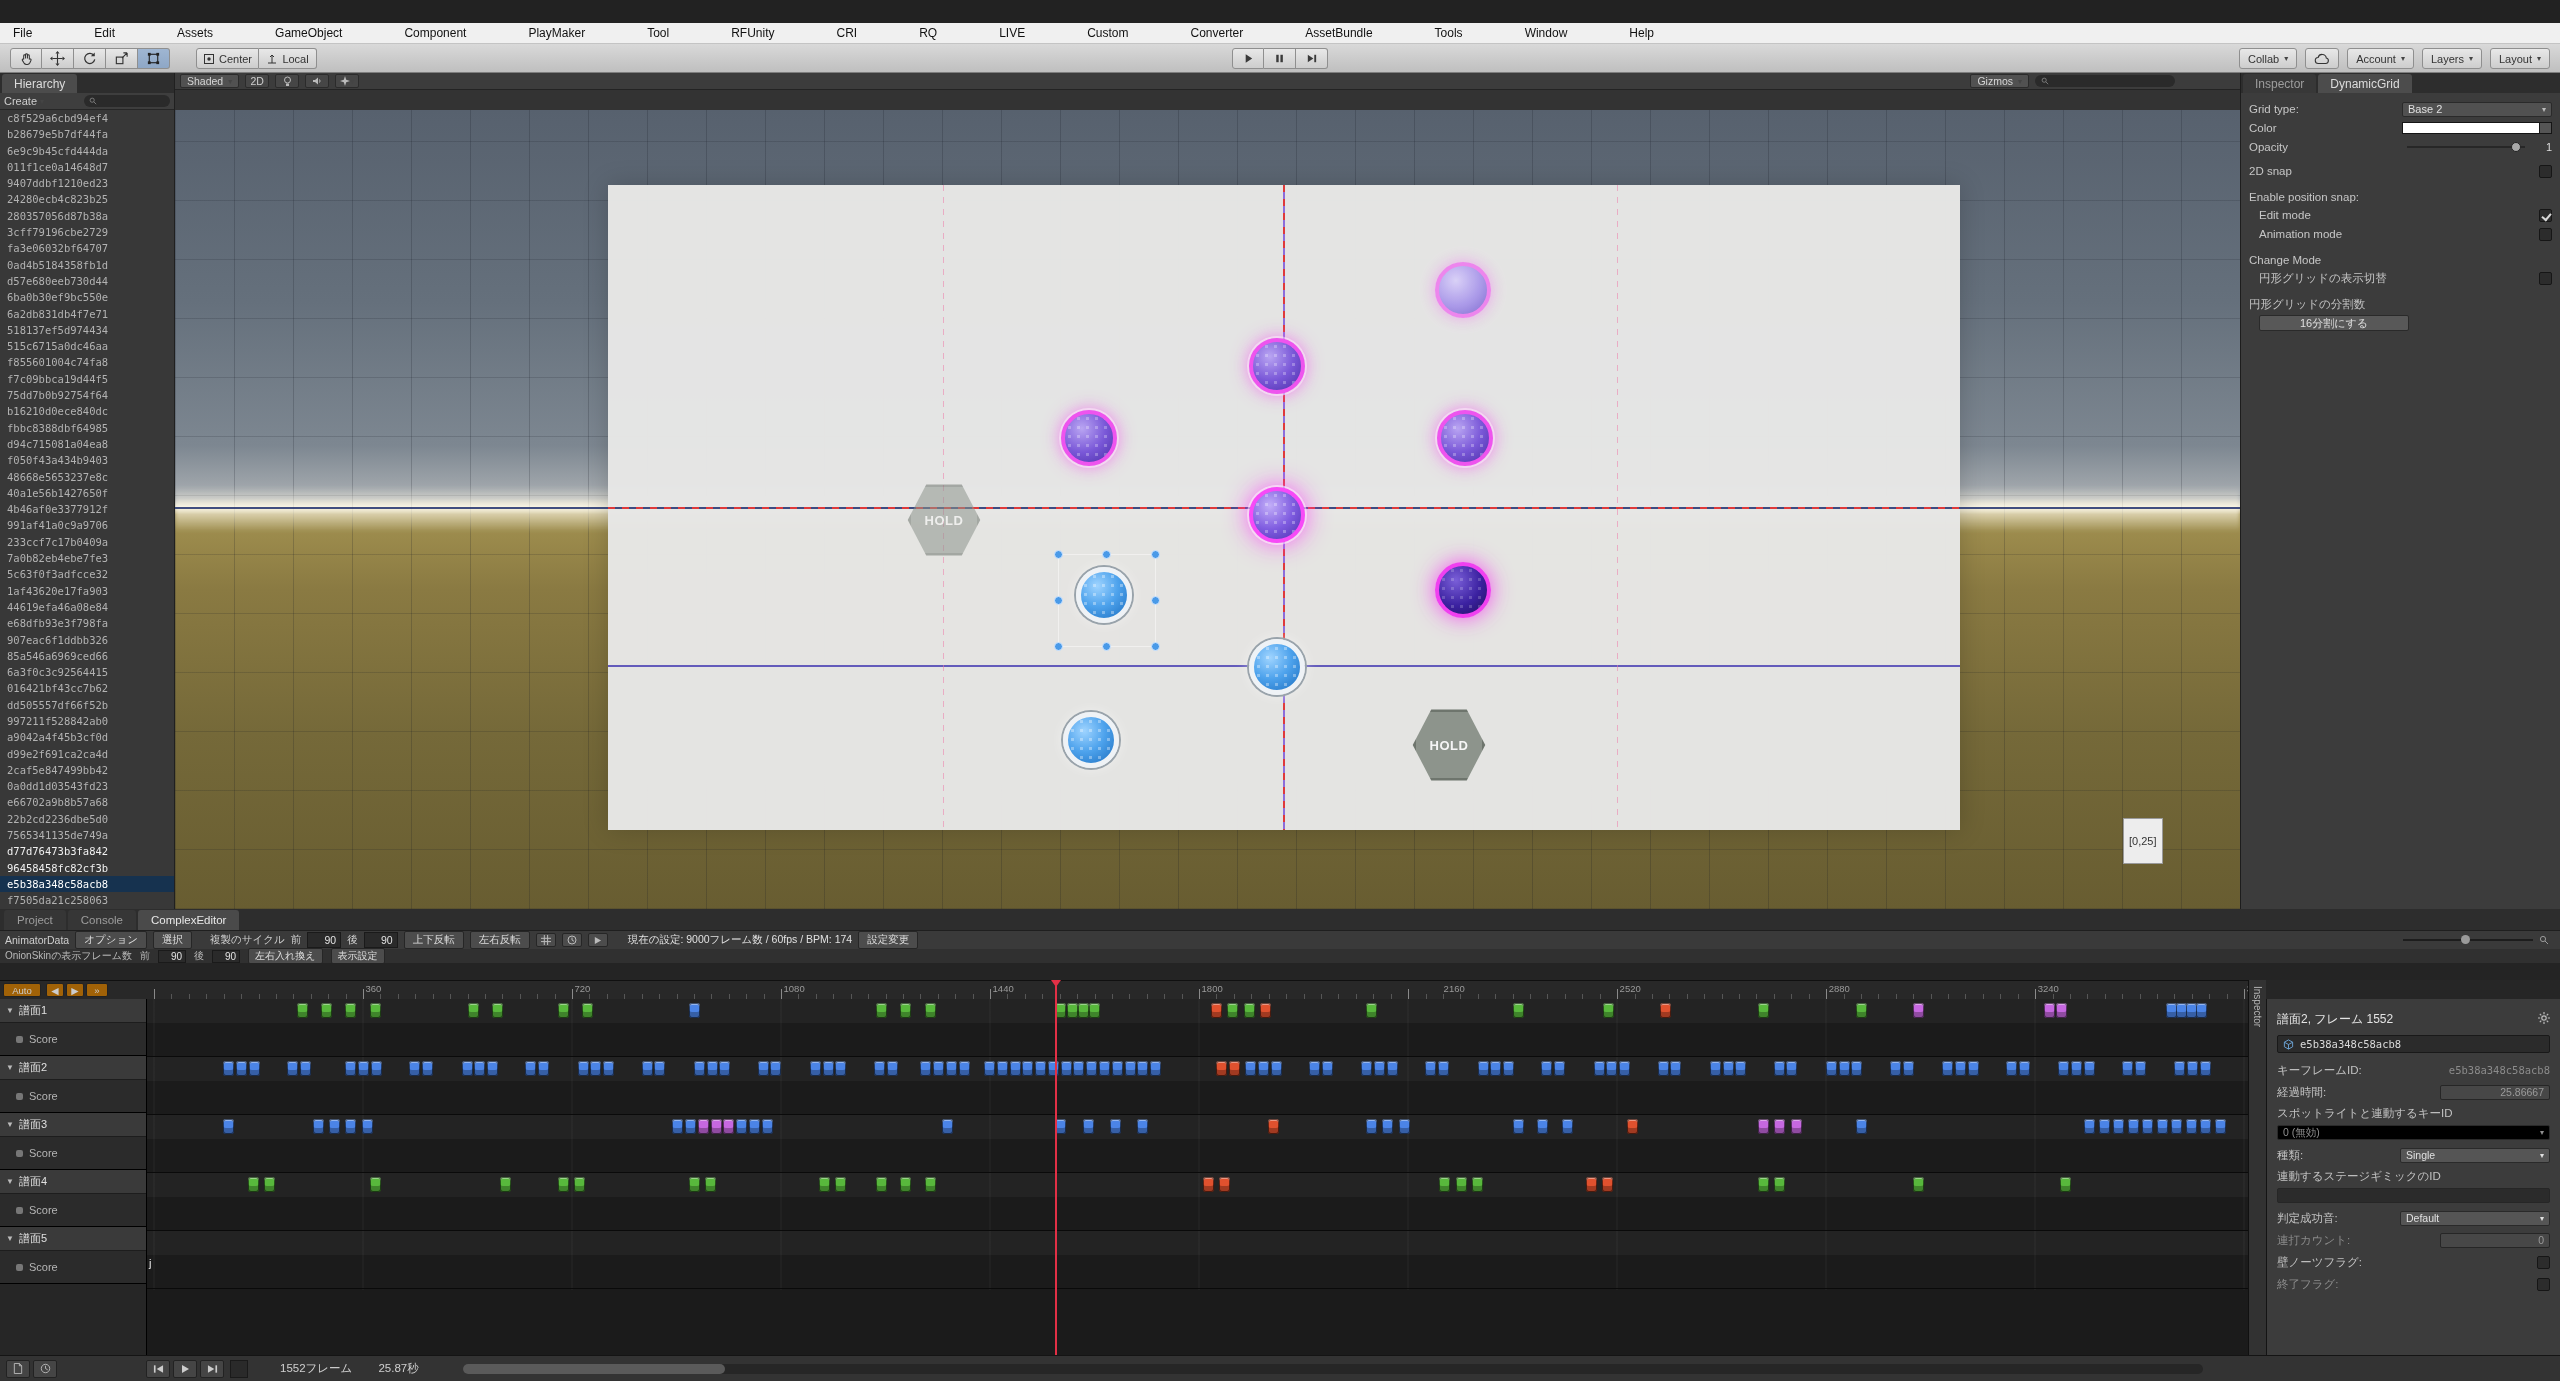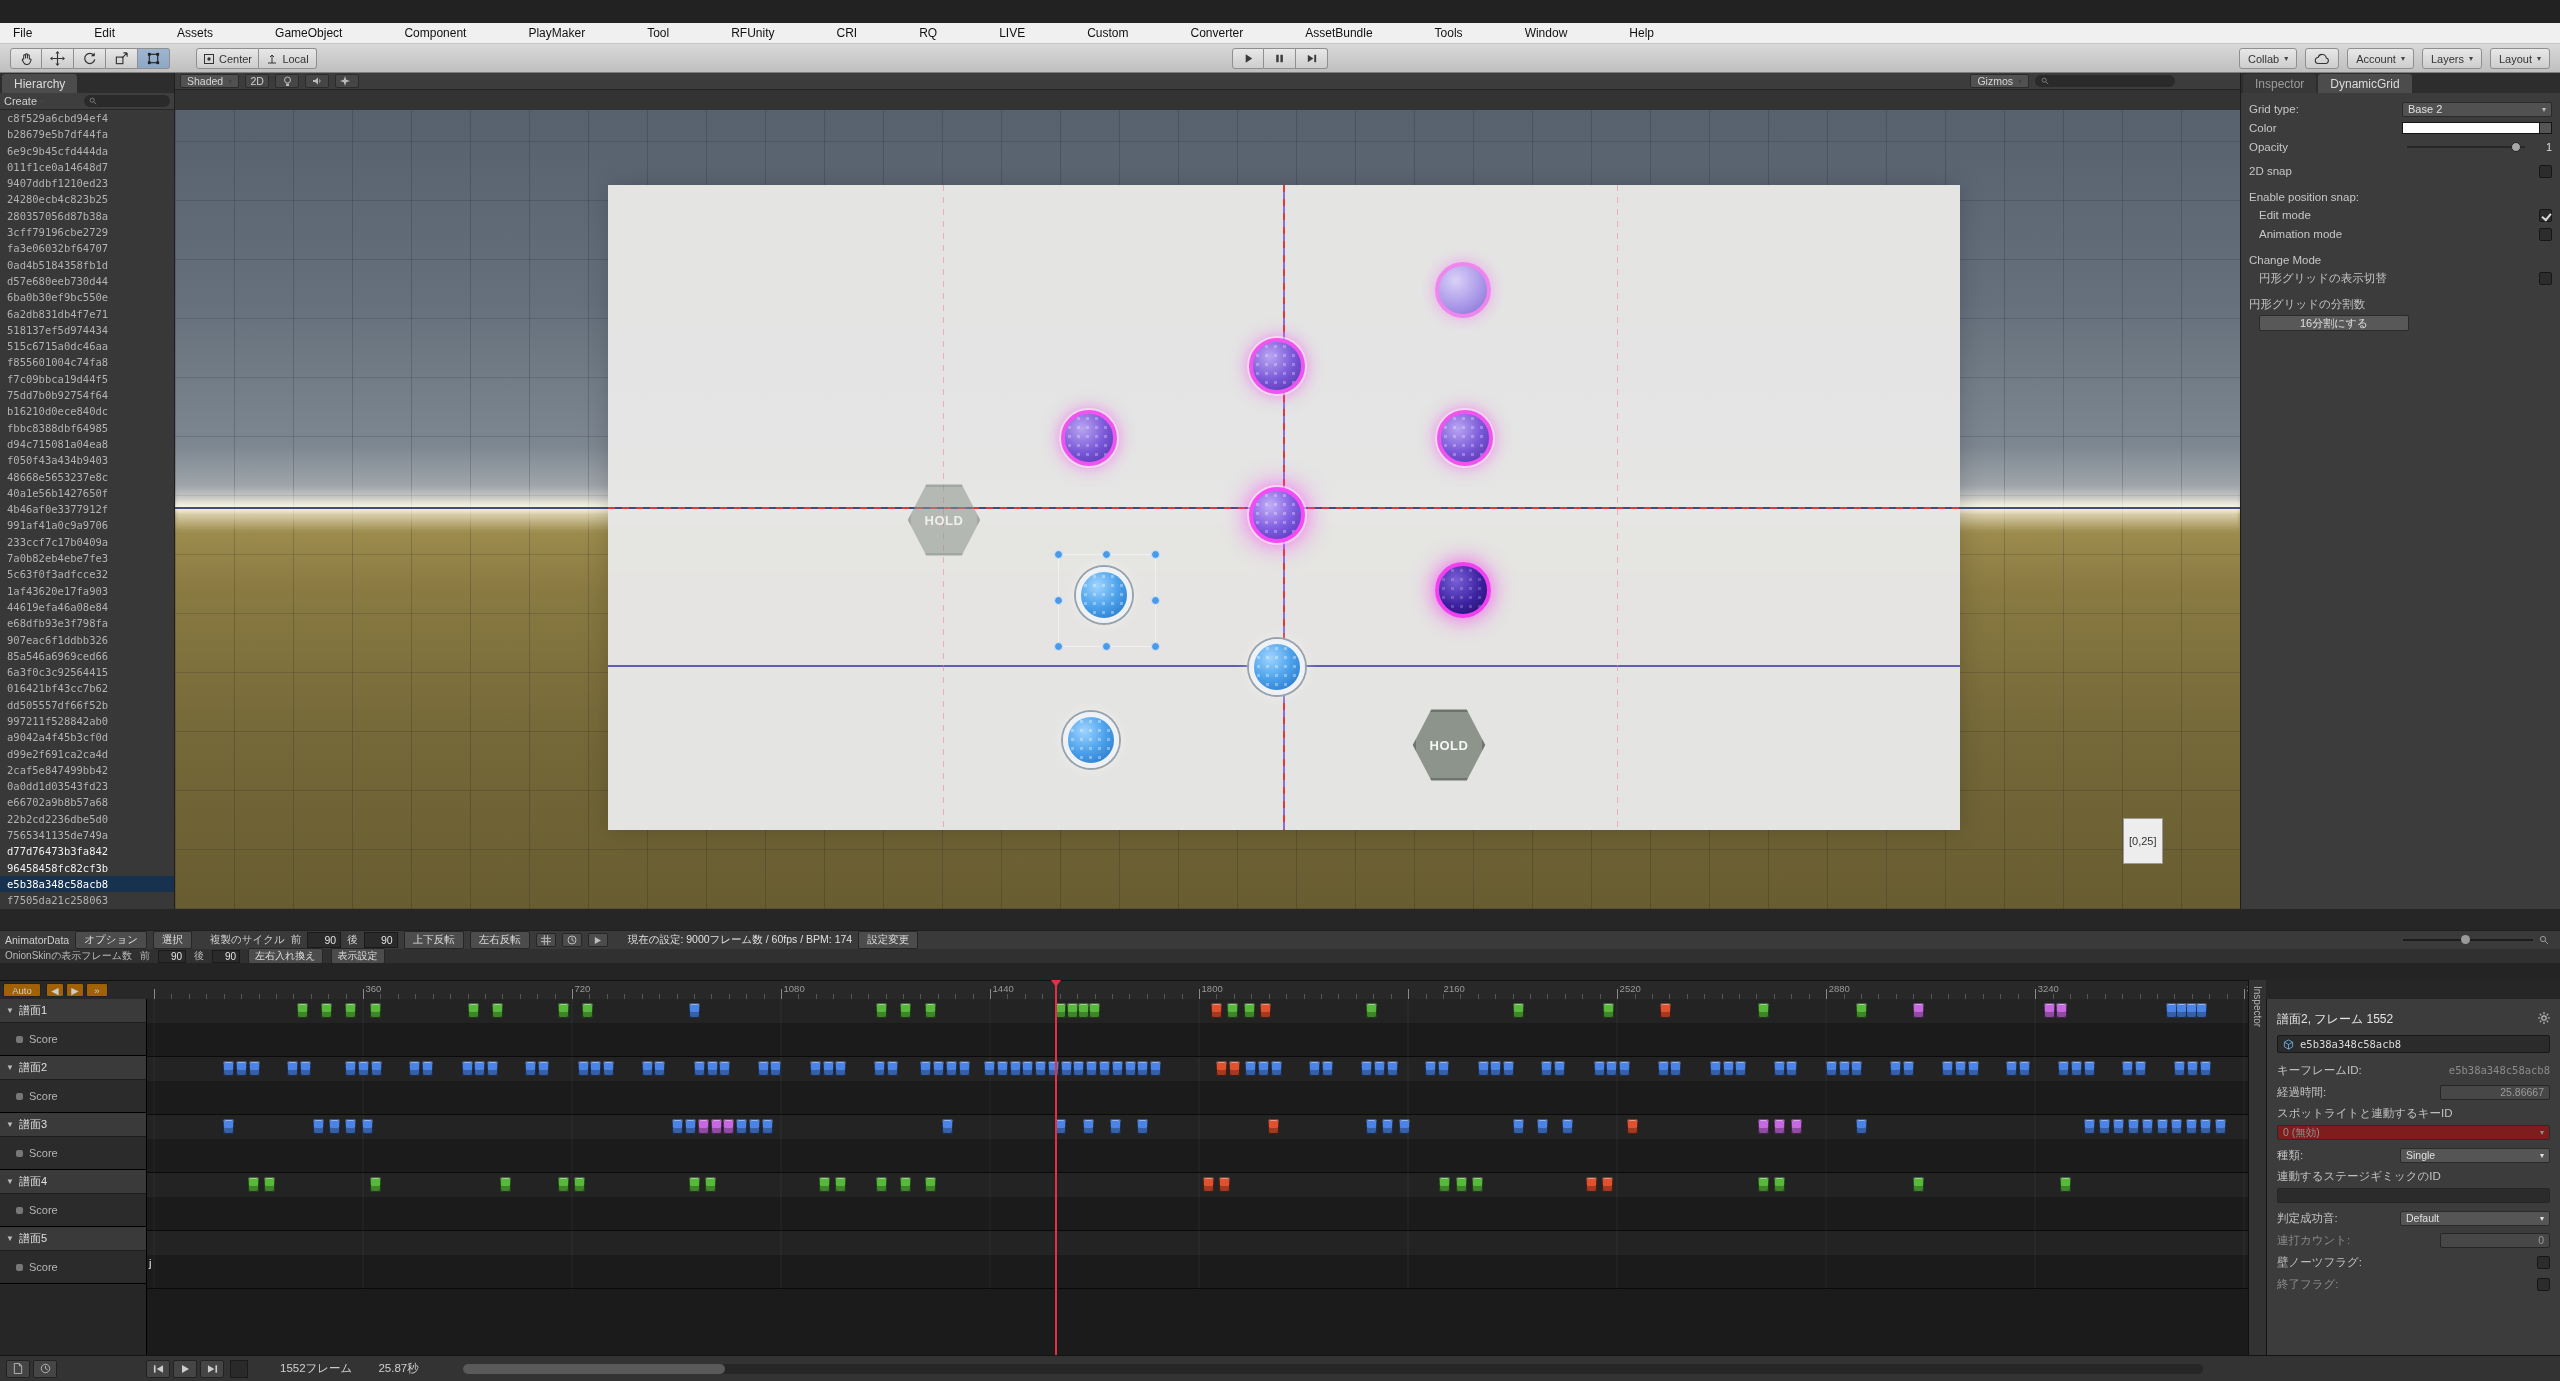--- a/index.html
+++ b/index.html
@@ -243,21 +243,21 @@
   .dlab { color:#c2c2c2; }
   .dlab.dim, .dim { color:#8b8b8b; }
   .dval { margin-left:auto; font-size:10.5px; }
   .dfield { margin-left:auto; background:#474747; border:1px solid #262626; border-radius:2px;
             min-width:110px; height:15px; padding:0 5px; display:flex; align-items:center;
             justify-content:flex-end; font-size:10.5px; color:#9a9a9a; }
   .dfield.wide { margin:2px 0 4px 0; width:100%; min-width:0; background:#2b2b2b; }
   .ddrop { margin-left:auto; width:150px; height:15px; background:#555; border:1px solid #2a2a2a;
            border-radius:2px; display:flex; align-items:center; padding:0 5px; font-size:10.5px;
            color:#e0e0e0; }
-  .ddrop.dim { background:#7f1d1d; color:#909090; }
+  .ddrop.dim { background:#000000; color:#909090; }
   .ddrop.wide { margin:2px 0 4px 0; width:100%; }
   .ddrop .car { margin-left:auto; font-size:8px; }
   .dsec { height:20px; line-height:20px; color:#c2c2c2; }
 
   .statusbar { position:absolute; bottom:0; left:0; right:0; height:26px; background:#333;
                border-top:1px solid #141414; display:flex; align-items:center; }
   .sbtn { width:24px; height:18px; background:#454545; border:1px solid #222; border-radius:2px;
           display:flex; align-items:center; justify-content:center; margin-right:3px; }
   .sbox { width:18px; height:18px; background:#2a2a2a; border:1px solid #1a1a1a; margin:0 8px 0 3px; }
   .stext { color:#d0d0d0; font-size:11.5px; margin-right:26px; }
@@ -597,20 +597,25 @@
         <div class="iright">
             <div class="chk"></div>
           </div>
       </div>
       <div class="isec">円形グリッドの分割数</div>
       <div class="ibtnw">16分割にする</div>
     </div>
   </div>
 
   <div class="bottom">
+    <div class="btabs">
+      <div class="btab">Project</div>
+      <div class="btab">Console</div>
+      <div class="btab active">ComplexEditor</div>
+    </div>
 
     <div class="brow1">
       <span>AnimatorData</span>
       <div class="bbtn">オプション</div>
       <div class="bbtn">選択</div>
       <span style="margin-left:12px;">複製のサイクル</span>
       <span>前</span>
       <div class="bfield">90</div>
       <span>後</span>
       <div class="bfield">90</div>

